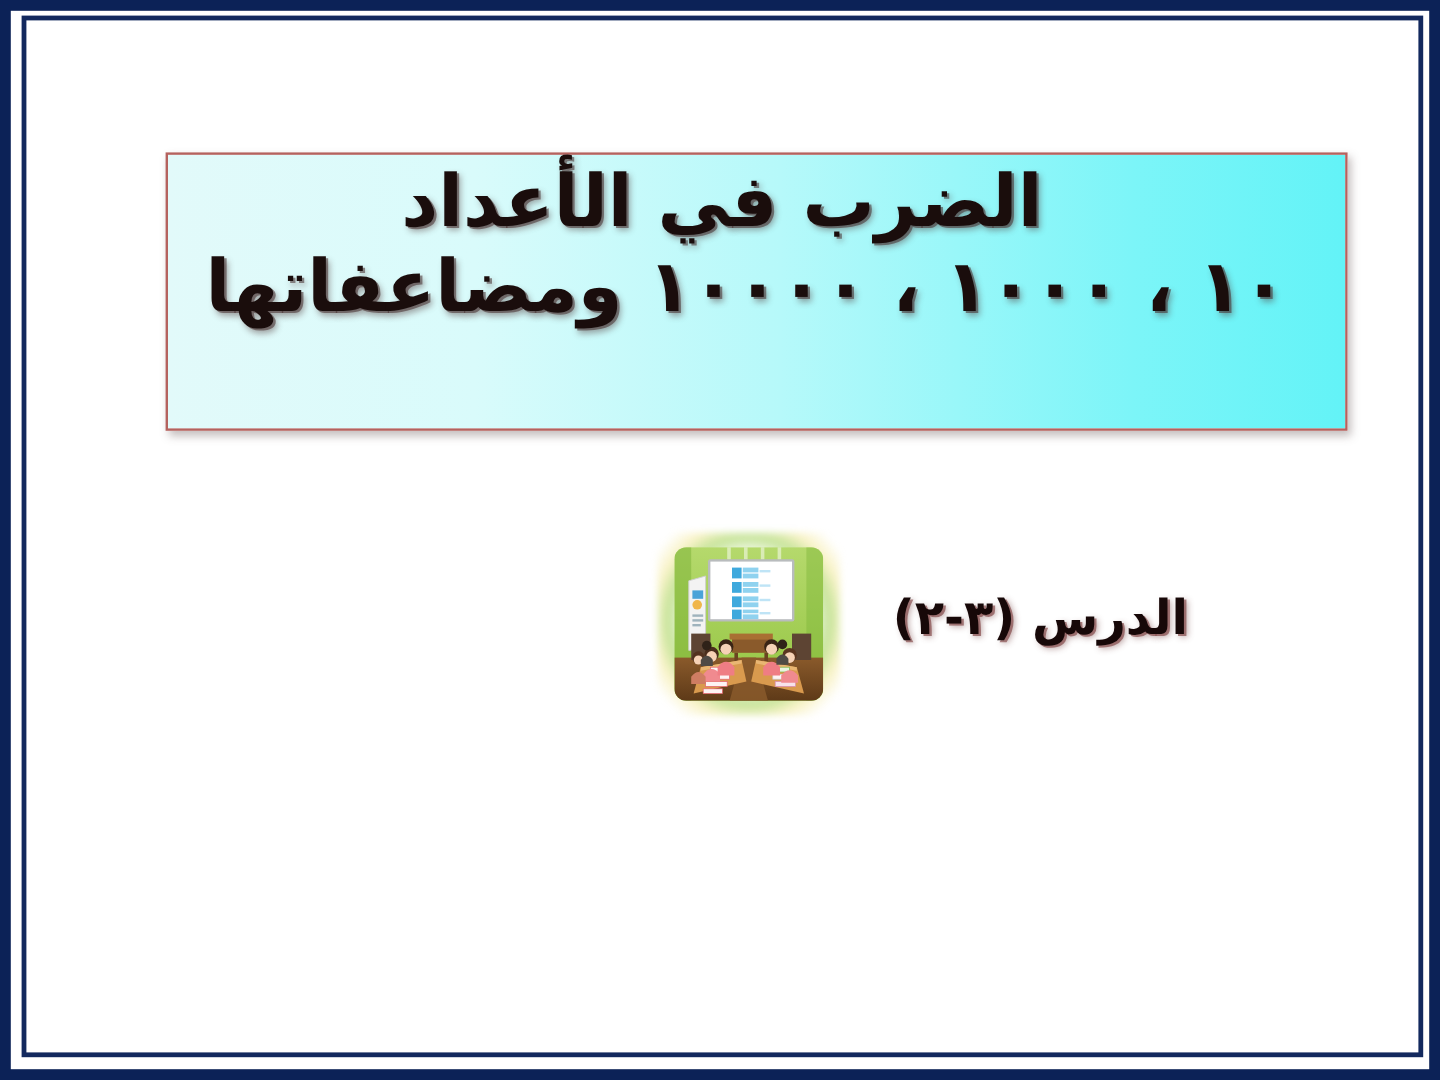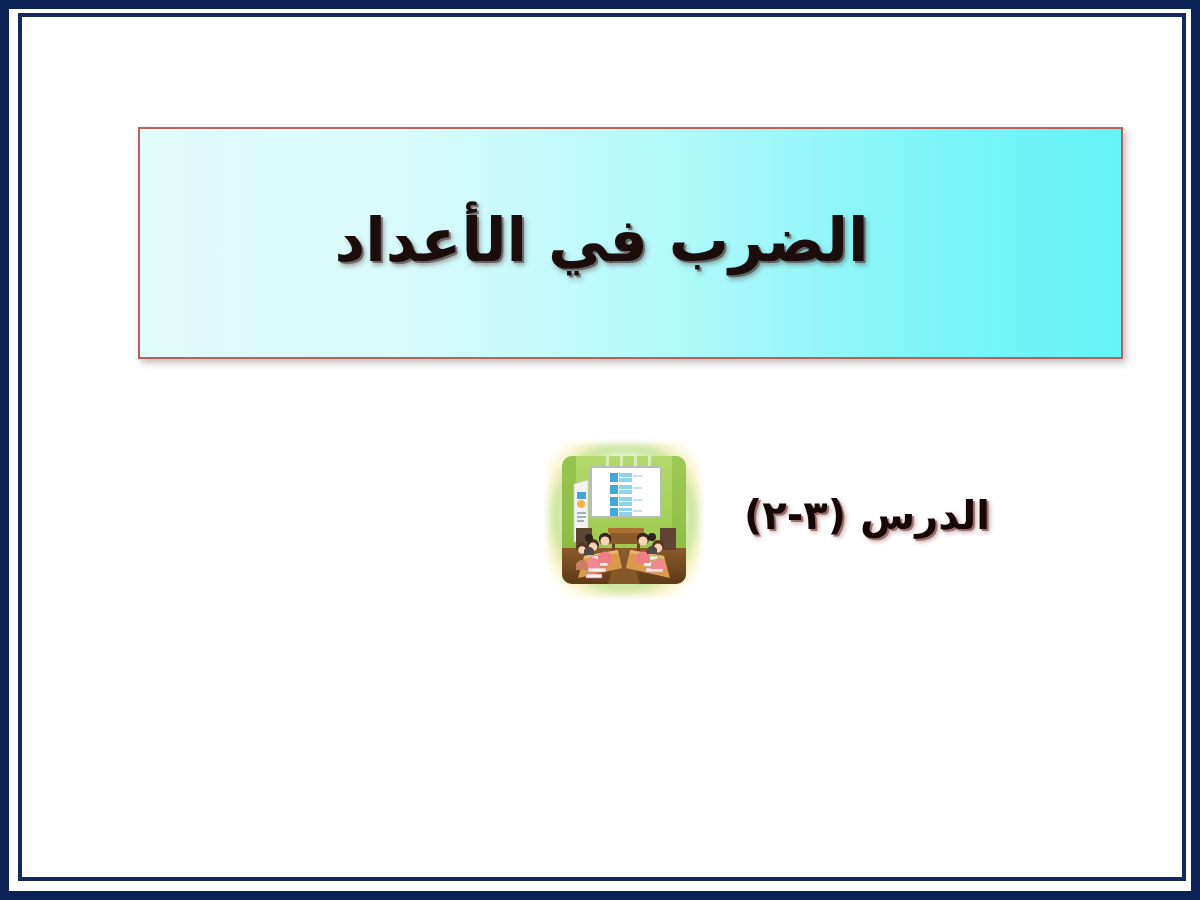--- a/index.html
+++ b/index.html
@@ -55,21 +55,20 @@
     top: 127px;
     width: 985px;
     height: 232px;
     box-sizing: border-box;
     border: 2px solid #b4625e;
     background: linear-gradient(to left, #63f3f7 0%, #7cf5f8 18%, #b6f9fa 48%, #d9fbfb 74%, #e2fafa 100%);
     box-shadow: 3px 4px 7px rgba(90, 70, 70, 0.35);
     display: flex;
     flex-direction: column;
     align-items: center;
-    justify-content: center;
     padding: 4px 32px 10px 14px;
   }
 
   .title-line {
     width: 100%;
     text-align: center;
     direction: rtl;
     unicode-bidi: isolate;
     color: #1a0d0c;
     font-family: "DejaVu Sans", sans-serif;
@@ -149,20 +148,21 @@
 </head>
 <body>
 
 <div class="slide">
 
   <div class="frame-outer"></div>
   <div class="frame-inner"></div>
 
   <div class="title-box">
     <div class="title-line title-line-1">الضرب في الأعداد</div>
+    <div class="title-line title-line-2">١٠ ، ١٠٠٠ ، ١٠٠٠٠ ومضاعفاتها</div>
   </div>
 
   <div class="lesson-row">
 
     <div class="lesson-label">الدرس (٣-٢)</div>
 
     <div class="classroom-figure">
       <div class="classroom-glow"></div>
       <svg class="classroom-svg" width="152" height="152" viewBox="0 0 152 152">
         <defs>

